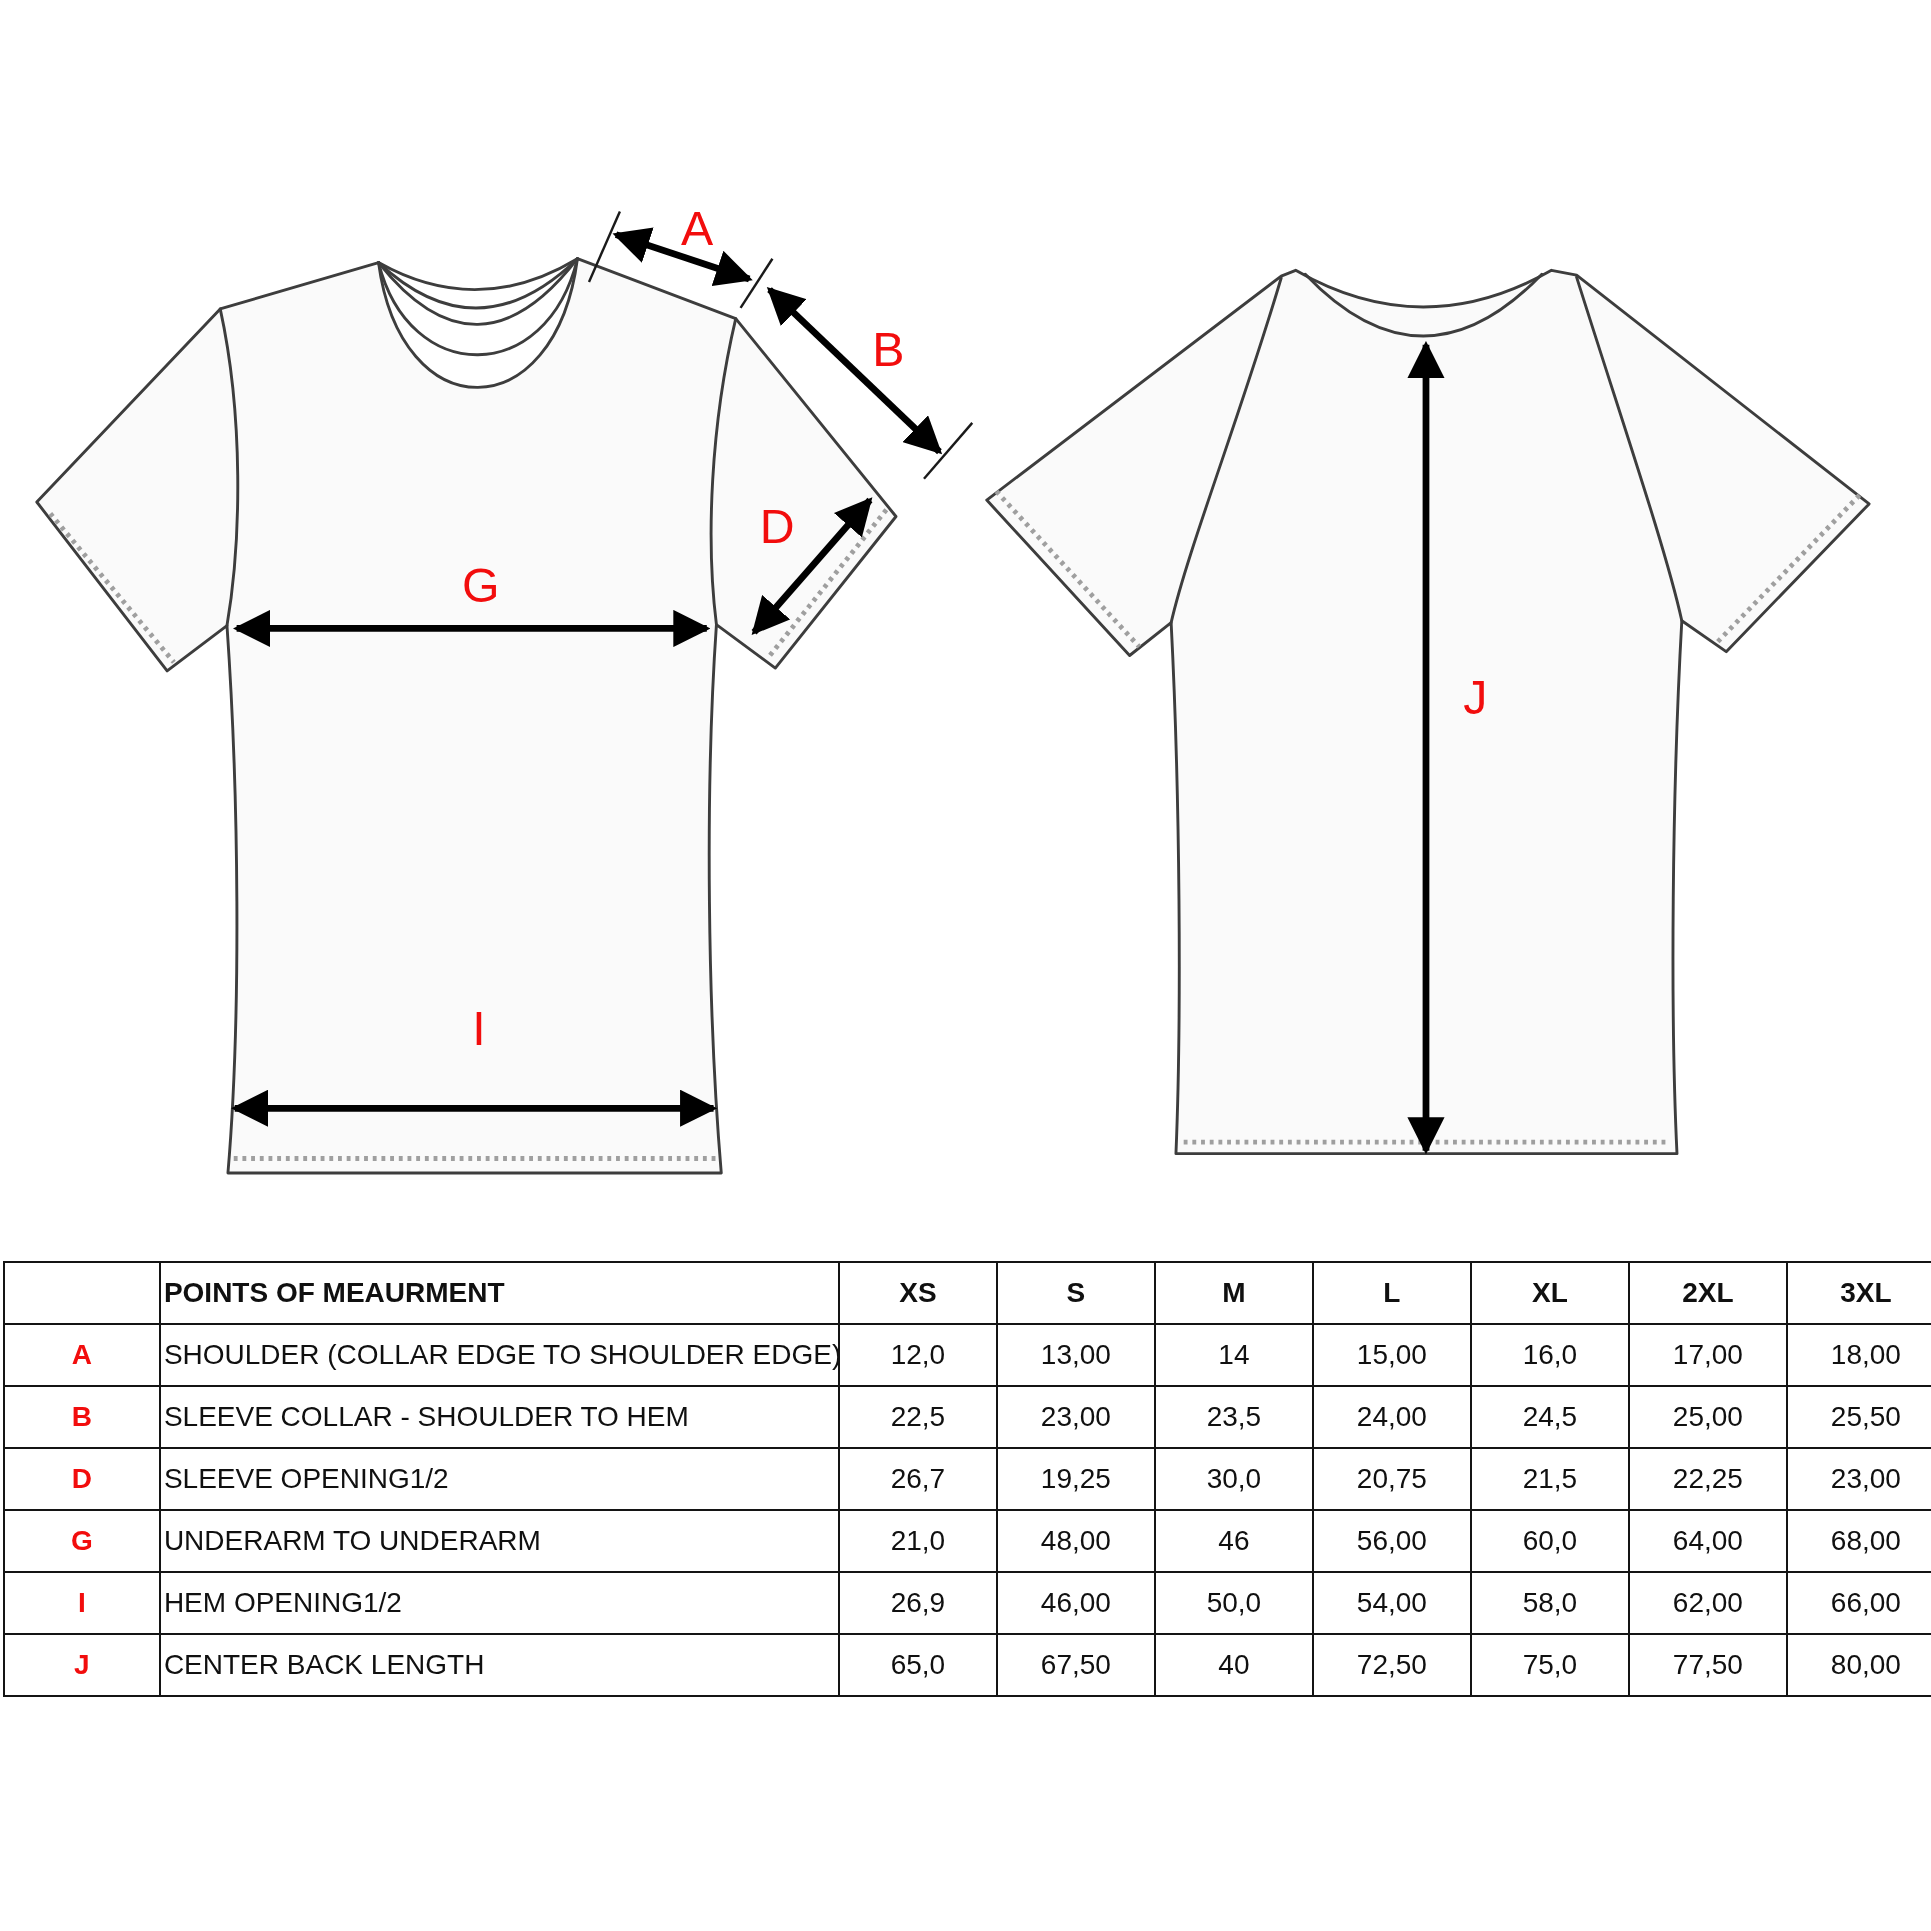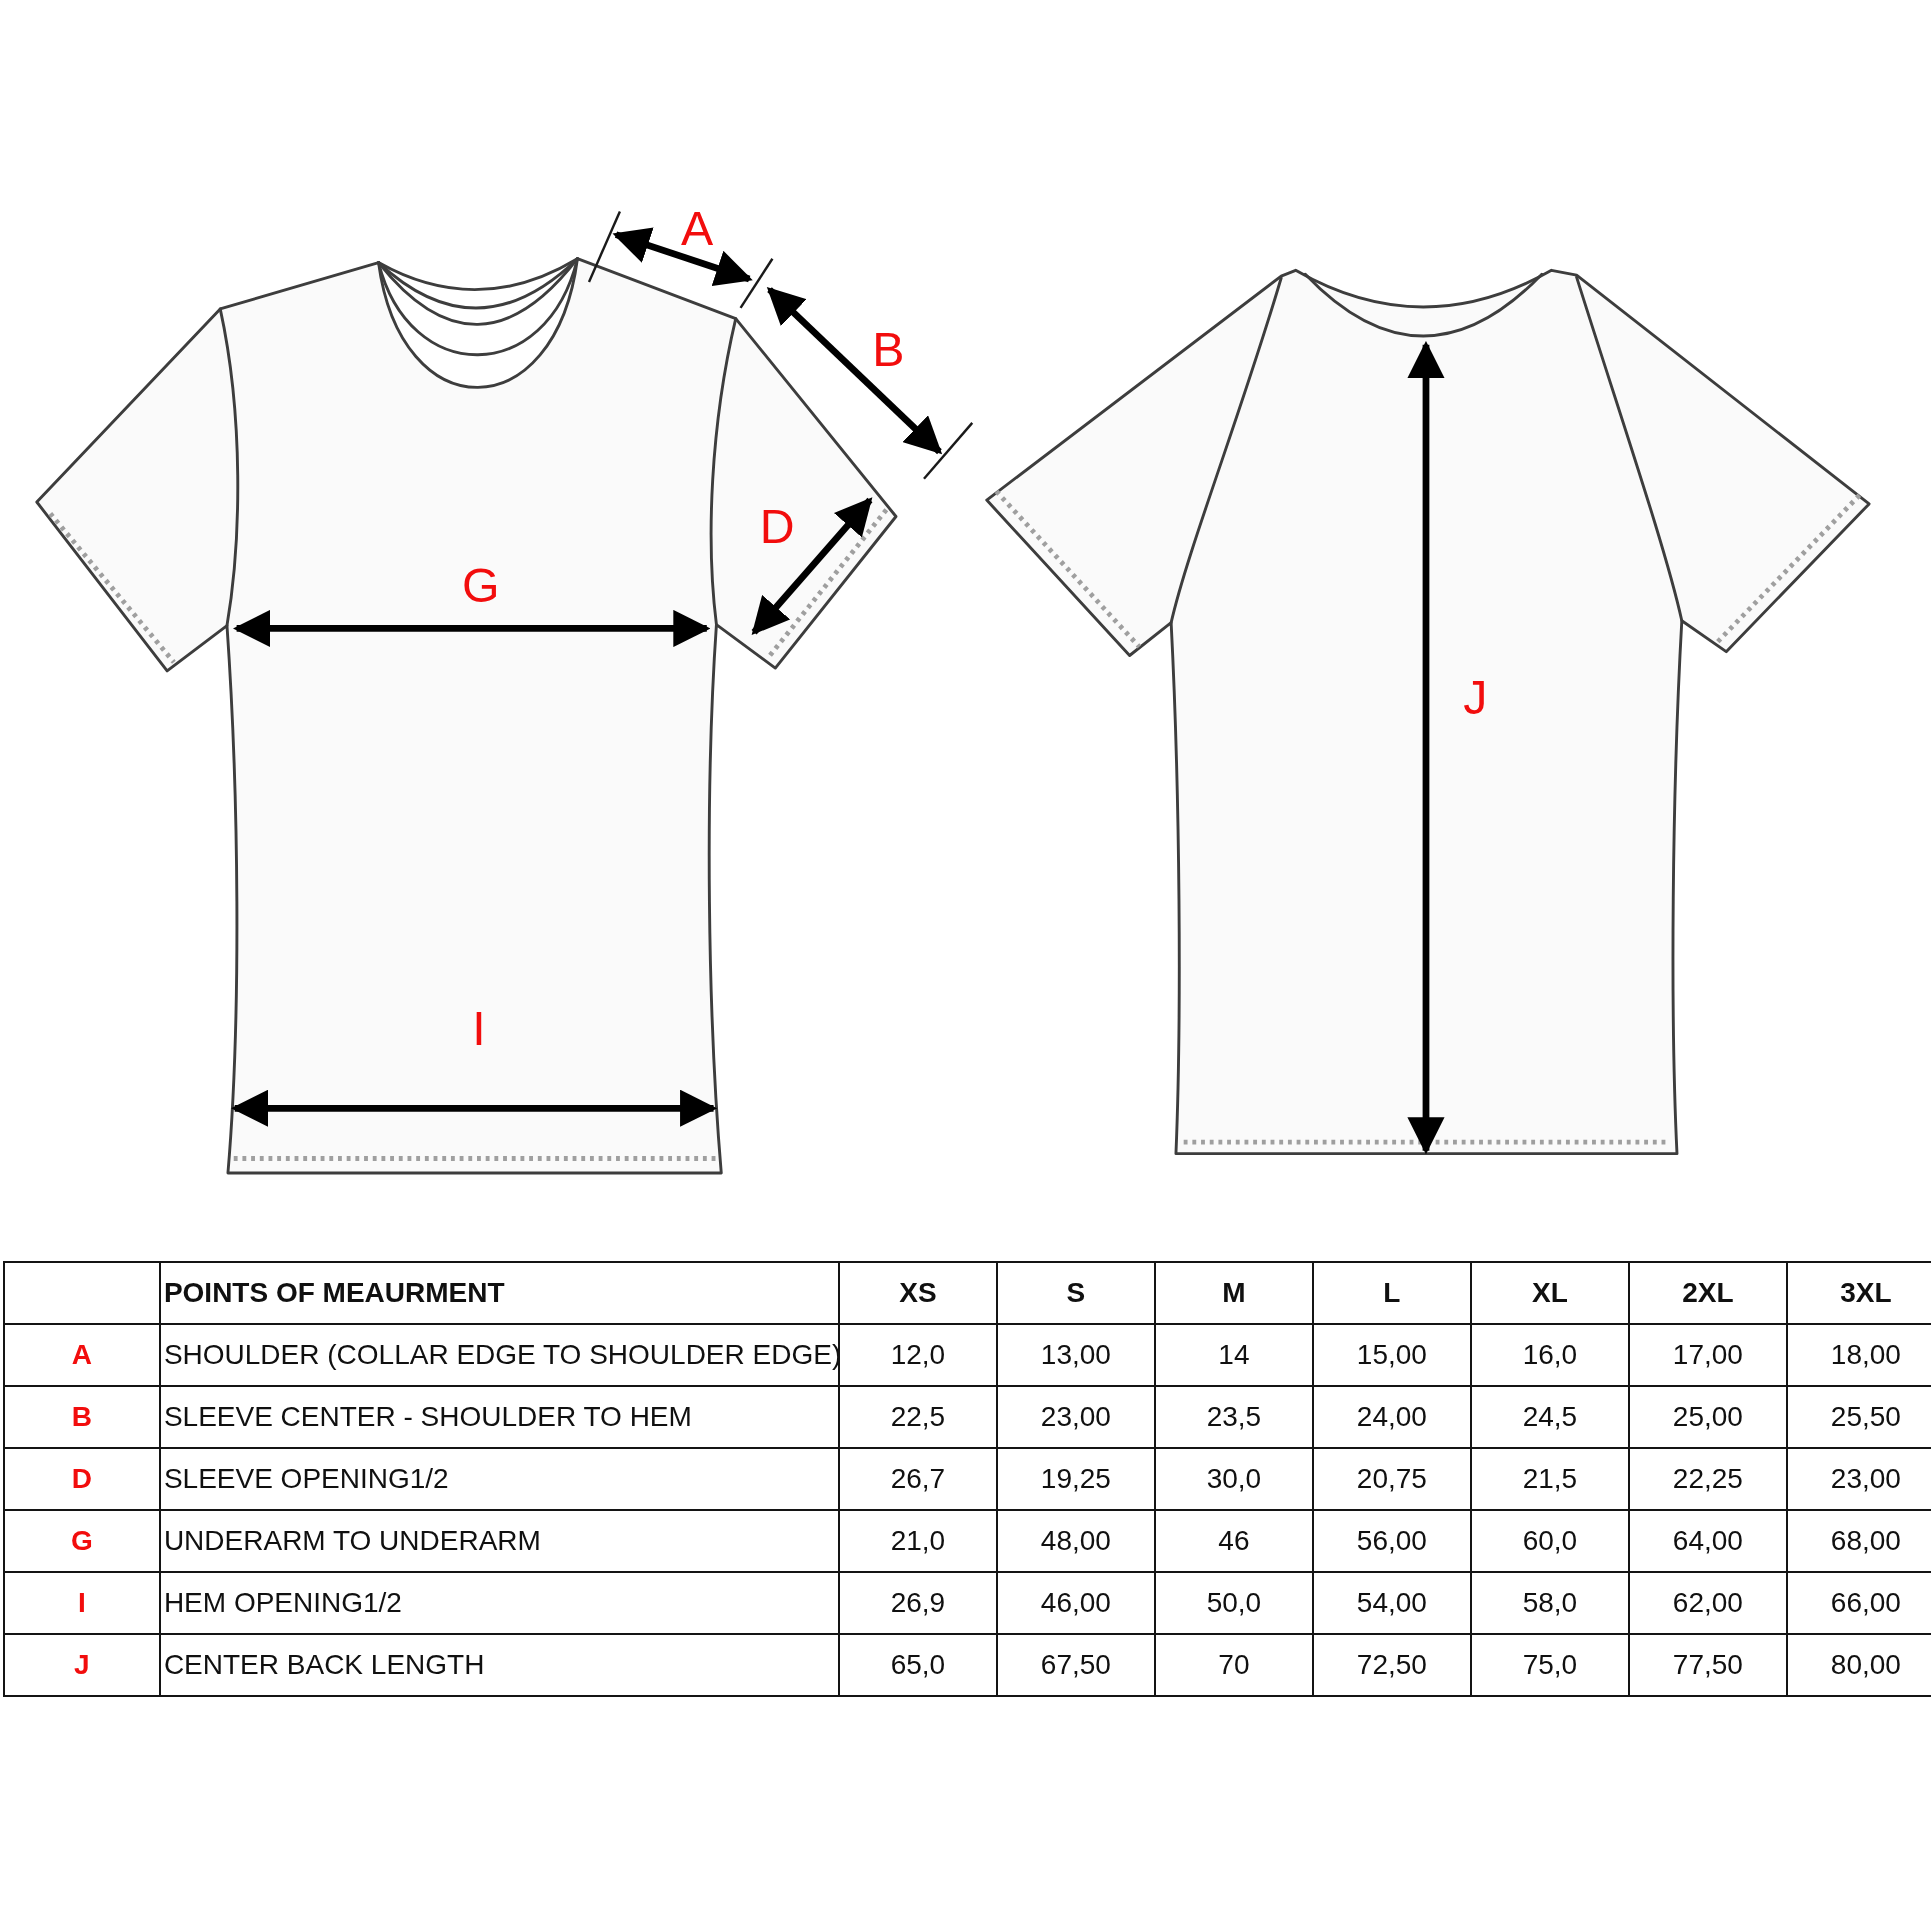--- a/index.html
+++ b/index.html
@@ -115,21 +115,21 @@
       <td class="c-size">12,0</td>
       <td class="c-size">13,00</td>
       <td class="c-size">14</td>
       <td class="c-size">15,00</td>
       <td class="c-size">16,0</td>
       <td class="c-size">17,00</td>
       <td class="c-size">18,00</td>
     </tr>
     <tr>
       <td class="c-letter letter-cell">B</td>
-      <td class="c-points">SLEEVE CENTER - SHOULDER TO HEM</td>
+      <td class="c-points">SLEEVE COLLAR - SHOULDER TO HEM</td>
       <td class="c-size">22,5</td>
       <td class="c-size">23,00</td>
       <td class="c-size">23,5</td>
       <td class="c-size">24,00</td>
       <td class="c-size">24,5</td>
       <td class="c-size">25,00</td>
       <td class="c-size">25,50</td>
     </tr>
     <tr>
       <td class="c-letter letter-cell">D</td>
@@ -162,21 +162,21 @@
       <td class="c-size">54,00</td>
       <td class="c-size">58,0</td>
       <td class="c-size">62,00</td>
       <td class="c-size">66,00</td>
     </tr>
     <tr>
       <td class="c-letter letter-cell">J</td>
       <td class="c-points">CENTER BACK LENGTH</td>
       <td class="c-size">65,0</td>
       <td class="c-size">67,50</td>
-      <td class="c-size">70</td>
+      <td class="c-size">40</td>
       <td class="c-size">72,50</td>
       <td class="c-size">75,0</td>
       <td class="c-size">77,50</td>
       <td class="c-size">80,00</td>
     </tr>
   </tbody>
 </table>
 
 
 </body></html>

